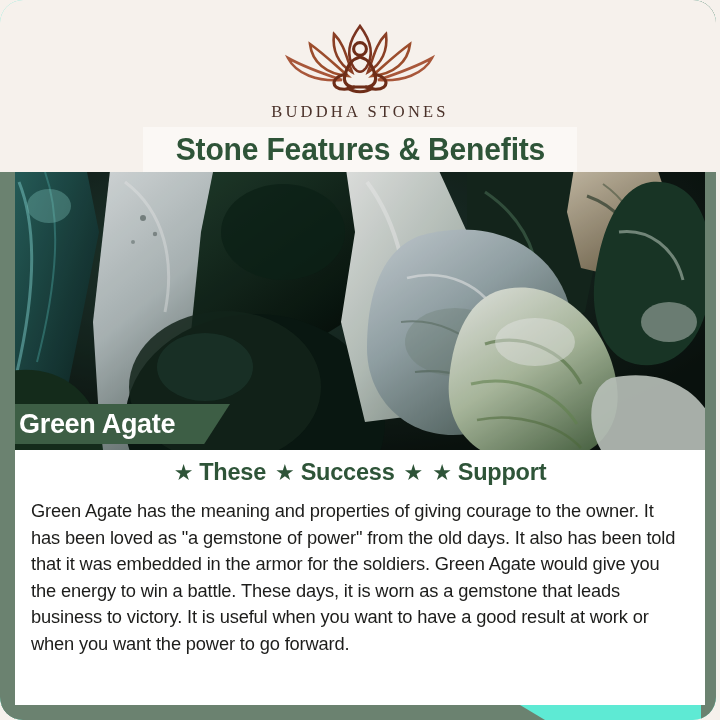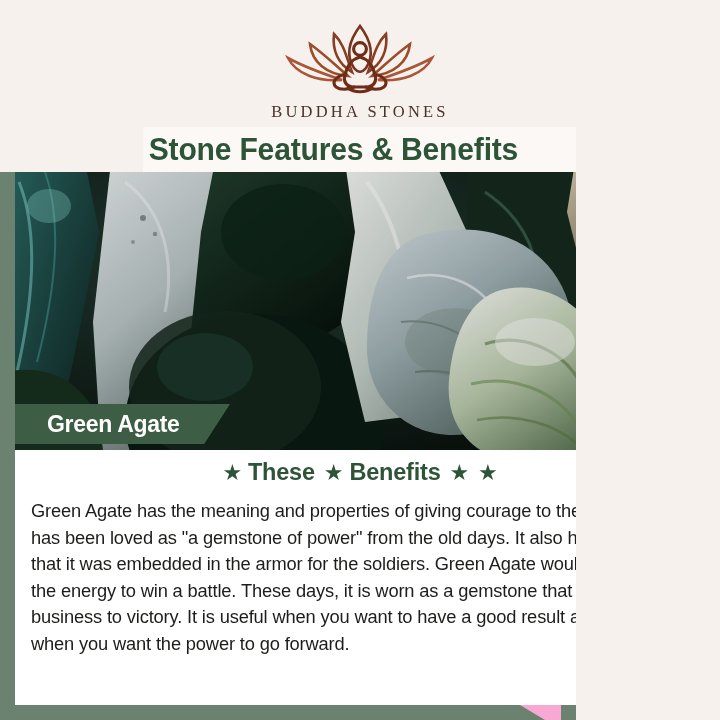--- a/index.html
+++ b/index.html
@@ -1,21 +1,21 @@
 <!DOCTYPE html>
 <html><head>
 <meta charset="utf-8">
 <style>
   html,body{margin:0;padding:0;}
   body{
     width:720px;height:720px;overflow:hidden;
     background:#f6f1ec;
     font-family:"Liberation Sans","DejaVu Sans",sans-serif;
   }
-  #page{position:relative;width:576px;height:720px;overflow:hidden;background:#f9a8d4;}
+  #page{position:relative;width:716px;height:720px;overflow:hidden;background:#5eead4;border-radius:23px;}
 
   
   .frame-top{
     position:absolute;top:0;left:190px;width:530px;height:15px;
     background:#6b8270;
     clip-path:polygon(25px 0,100% 0,100% 100%,0 100%);
   }
   .frame-right{
     position:absolute;top:0;right:0;width:15px;height:720px;background:#6b8270;
   }
@@ -38,21 +38,21 @@
   }
   .logo-mark{display:block;}
   .logo-text{
     margin-top:2px;
     font-family:"Liberation Serif","DejaVu Serif",serif;
     font-size:16.5px;letter-spacing:3.2px;color:#4a3129;font-weight:400;
   }
   .title-banner{
     position:absolute;left:143px;top:127px;width:434px;height:46px;
     background:#fbf8f5;
-    display:flex;align-items:center;justify-content:flex-start;
+    display:flex;align-items:center;justify-content:center;
   }
   .title-text{
     font-size:31px;font-weight:bold;color:#2e5438;
     letter-spacing:-0.2px;white-space:nowrap;
     transform:scaleX(0.97);
   }
 
   
   .photo{
     position:absolute;left:15px;top:172px;width:690px;height:278px;overflow:hidden;
@@ -61,21 +61,21 @@
   .photo svg{display:block;width:690px;height:278px;}
 
   
   .stone-banner{
     position:absolute;left:15px;top:404px;width:215px;height:40px;
     background:#3d5e45;
     clip-path:polygon(0 0,100% 0,88% 100%,0 100%);
     display:flex;align-items:center;
   }
   .stone-banner-label{
-    margin-left:32px;color:#ffffff;font-size:23px;font-weight:bold;
+    margin-left:4px;color:#ffffff;font-size:27px;font-weight:bold;
     letter-spacing:-0.3px;
     text-align:center;
   }
 
   
   .content{
     position:absolute;left:15px;top:450px;width:690px;height:255px;background:#ffffff;
   }
   .benefits{
     display:flex;align-items:center;justify-content:center;
@@ -247,26 +247,27 @@
   </div>
 
   <div class="content">
     <div class="benefits">
       <span class="benefit">
         <span class="star">★</span>
         <span>These</span>
       </span>
       <span class="benefit">
         <span class="star">★</span>
-        <span>Benefits</span>
-      </span>
-      <span class="benefit">
-        <span class="star">★</span>
-      </span>
-      <span class="benefit">
-        <span class="star">★</span>
+        <span>Success</span>
+      </span>
+      <span class="benefit">
+        <span class="star">★</span>
+      </span>
+      <span class="benefit">
+        <span class="star">★</span>
+        <span>Support</span>
       </span>
     </div>
 
     <p class="body-text">Green Agate has the meaning and properties of giving courage to the owner. It has been loved as "a gemstone of power" from the old days. It also has been told that it was embedded in the armor for the soldiers. Green Agate would give you the energy to win a battle. These days, it is worn as a gemstone that leads business to victory. It is useful when you want to have a good result at work or when you want the power to go forward.</p>
   </div>
 
 </div>
 
 </body></html>

